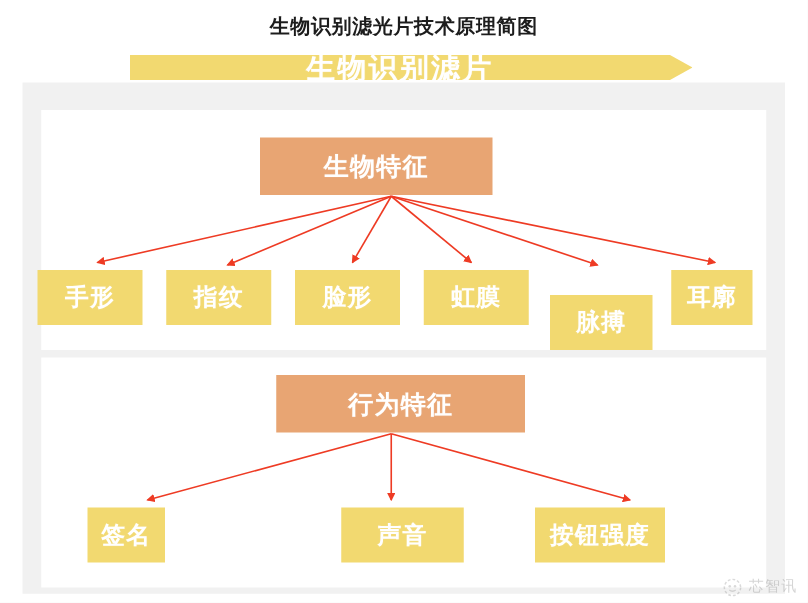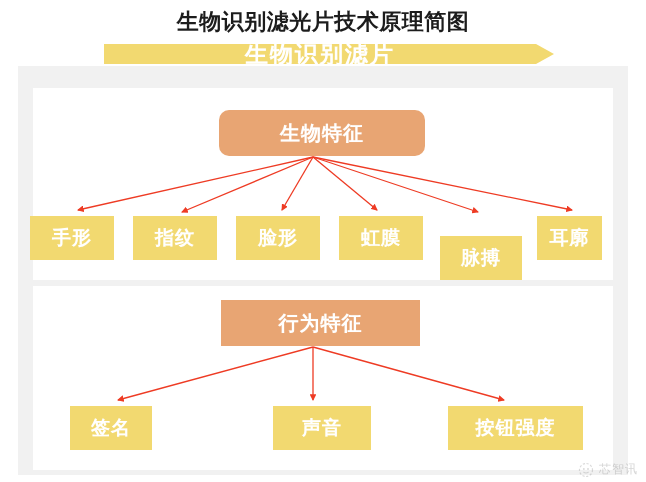--- a/index.html
+++ b/index.html
@@ -14,21 +14,21 @@
     font-family: "Liberation Sans", "DejaVu Sans", sans-serif;
     position: relative;
   }
 
   #page-title {
     position: absolute;
     left: 0;
     top: 8px;
     width: 646px;
     text-align: center;
-    font-size: 22px;
+    font-size: 16px;
     font-weight: bold;
     color: #1c1c1c;
     letter-spacing: 0.5px;
     line-height: 28px;
   }
 
   
   #outer-panel {
     position: absolute;
     left: 18px;
@@ -85,37 +85,37 @@
     font-size: 20px;
     letter-spacing: 1px;
   }
   .node-leaf {
     background: #f2d970;
     font-size: 19px;
     letter-spacing: 1px;
   }
 
   
-  #node-bio-root { left: 219px; top: 110px; width: 206px; height: 46px; border-radius: 10px; }
+  #node-bio-root { left: 208px; top: 110px; width: 186px; height: 46px; }
   
   .leaf-row1 { top: 216px; height: 44px; text-align: right; }
   #leaf-shouxing   { left: 30px;  width: 84px; }
   #leaf-zhiwen     { left: 133px; width: 84px; }
   #leaf-lianxing   { left: 236px; width: 84px; }
   #leaf-hongmo     { left: 339px; width: 84px; }
   #leaf-maibo      { left: 440px; width: 82px; margin-top: 20px; }
   #leaf-erkuo      { left: 537px; width: 65px; }
 
   
   #node-beh-root { left: 221px; top: 300px; width: 199px; height: 46px; }
   
   .leaf-row2 { top: 406px; height: 44px; }
-  #leaf-qianming { left: 70px;  width: 82px; }
+  #leaf-qianming { left: 70px;  width: 62px; }
   #leaf-shengyin { left: 273px; width: 98px; }
-  #leaf-anniu    { left: 448px; width: 135px; }
+  #leaf-anniu    { left: 428px; width: 104px; }
 
   #arrow-layer {
     position: absolute;
     left: 0;
     top: 0;
     width: 646px;
     height: 482px;
     pointer-events: none;
   }
 

